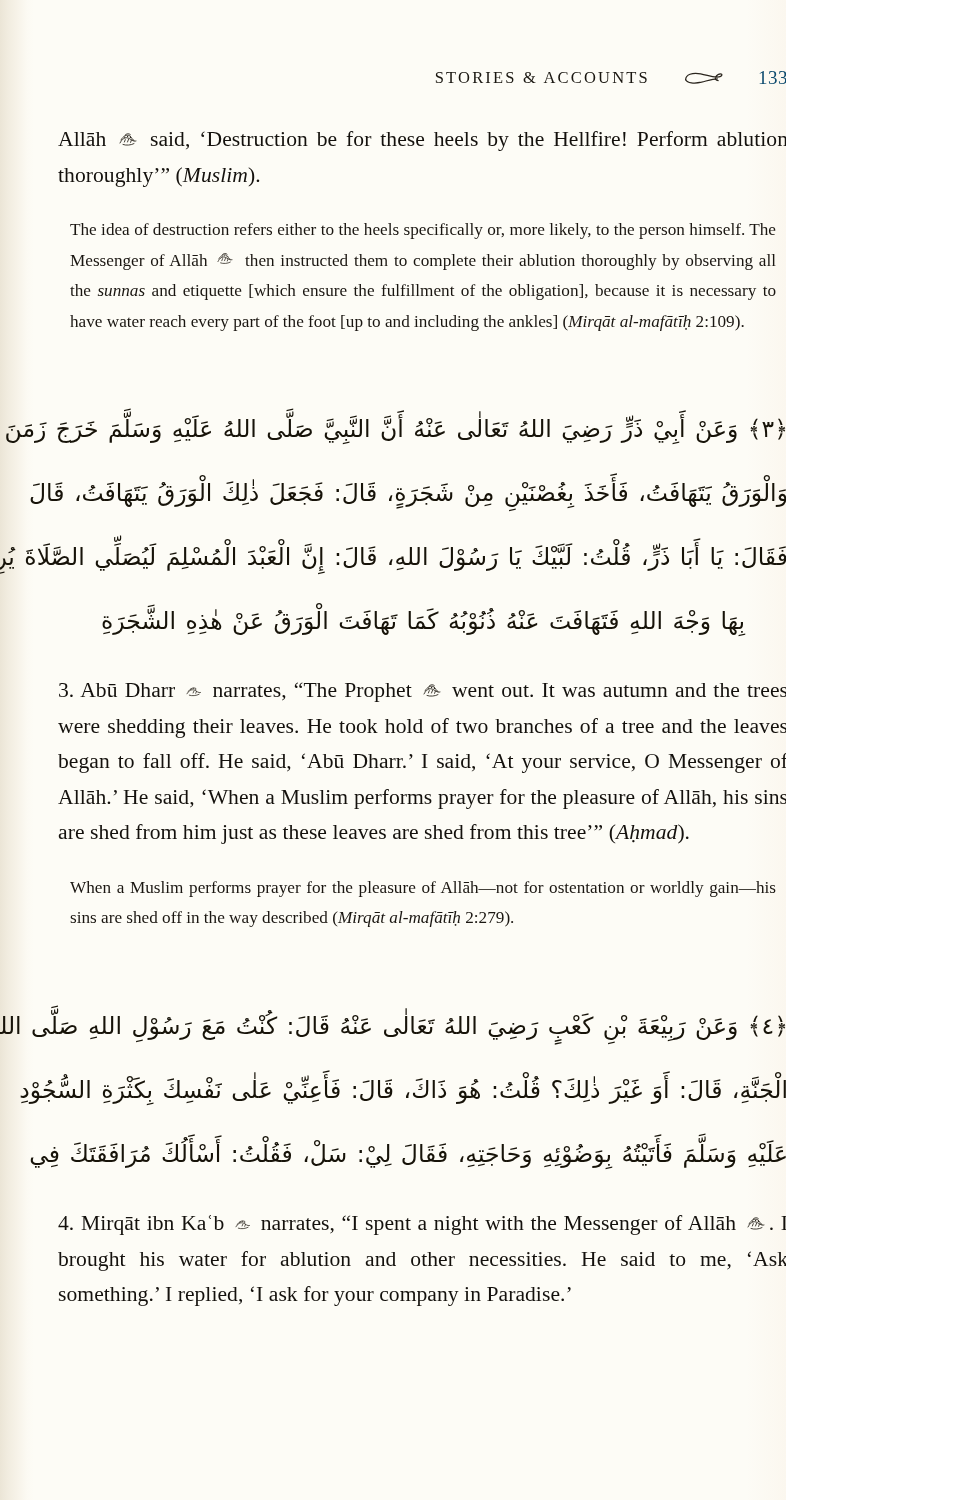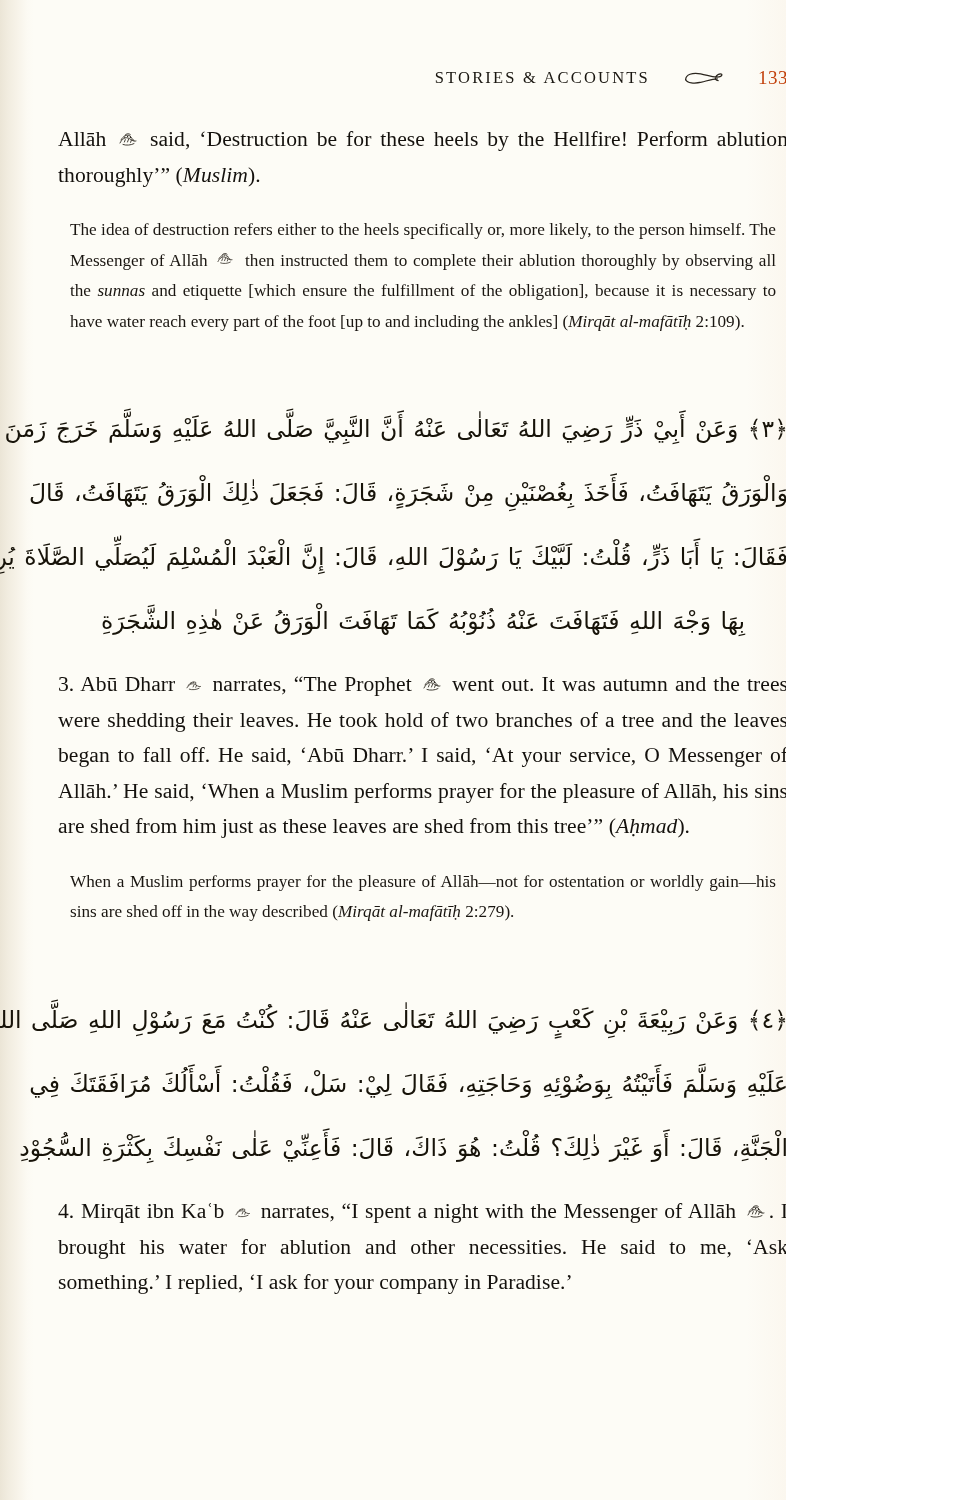--- a/index.html
+++ b/index.html
@@ -69,21 +69,21 @@
   .rh-ornament {
     display: inline-block;
     margin: 0 30px 0 34px;
     width: 40px;
     height: 18px;
     color: #2a251d;
   }
   .rh-ornament svg { display: block; }
   .rh-folio {
     font-size: 19px;
-    color: #c2410c;
+    color: #0c4a6e;
     letter-spacing: 0.5px;
     min-width: 34px;
     text-align: right;
   }
 
   
   .hadith-trans {
     font-size: 21.6px;
     line-height: 35.5px;
     text-align: justify;
@@ -132,21 +132,21 @@
     font-size: 23.5px;
     line-height: 64px;
     white-space: nowrap;
     display: block;
     letter-spacing: 0px;
     word-spacing: 2px;
   }
   #arabic-1 { margin-top: 60px; }
   #arabic-2 { margin-top: 60px; }
 
-  .arabic-after { margin-top: 14px; }
+  .arabic-after { margin-top: 20px; }
 </style>
 </head>
 <body>
 
 <div class="page">
   <div class="gutter-shadow"></div>
   <div class="edge-warm-right"></div>
 
   <div class="content">
 
@@ -238,22 +238,22 @@
         </svg>
       </span><span> went out. It was autumn and the trees were shedding their leaves. He took hold of two branches of a tree and the leaves began to fall off. He said, ‘Abū Dharr.’ I said, ‘At your service, O Messenger of Allāh.’ He said, ‘When a Muslim performs prayer for the pleasure of Allāh, his sins are shed from him just as these leaves are shed from this tree’” (</span><em class="ital">Aḥmad</em><span>).</span>
     </p>
 
     <p class="commentary after-hadith">
       <span>When a Muslim performs prayer for the pleasure of Allāh—not for ostentation or worldly gain—his sins are shed off in the way described (</span><em class="ital">Mirqāt al-mafātīḥ</em><span> 2:279).</span>
     </p>
 
     <div class="arabic-block" id="arabic-2">
       <span class="aline">﴿٤﴾ وَعَنْ رَبِيْعَةَ بْنِ كَعْبٍ رَضِيَ اللهُ تَعَالٰى عَنْهُ قَالَ: كُنْتُ مَعَ رَسُوْلِ اللهِ صَلَّى اللهُ</span>
+      <span class="aline">الْجَنَّةِ، قَالَ: أَوَ غَيْرَ ذٰلِكَ؟ قُلْتُ: هُوَ ذَاكَ، قَالَ: فَأَعِنِّيْ عَلٰى نَفْسِكَ بِكَثْرَةِ السُّجُوْدِ</span>
       <span class="aline">عَلَيْهِ وَسَلَّمَ فَأَتَيْتُهُ بِوَضُوْئِهِ وَحَاجَتِهِ، فَقَالَ لِيْ: سَلْ، فَقُلْتُ: أَسْأَلُكَ مُرَافَقَتَكَ فِي</span>
-      <span class="aline">الْجَنَّةِ، قَالَ: أَوَ غَيْرَ ذٰلِكَ؟ قُلْتُ: هُوَ ذَاكَ، قَالَ: فَأَعِنِّيْ عَلٰى نَفْسِكَ بِكَثْرَةِ السُّجُوْدِ</span>
     </div>
 
     <p class="hadith-trans arabic-after">
       <span>4.</span><span> Mirqāt ibn Kaʿb </span><span class="honorific small">
         <svg viewBox="0 0 18 15" width="17" height="14" aria-hidden="true">
           <g fill="none" stroke="#211c14" stroke-width="0.8" stroke-linecap="round">
             <path d="M2 10.5 C4 7, 7 5.5, 10 6.5 C12.6 7.4, 14 10, 16.5 9.2"></path>
             <path d="M3.4 8 C5.4 4.6, 9 3.2, 11.6 4.8"></path>
             <path d="M4.5 12 C7.5 13, 12 12.6, 15 11"></path>
             <path d="M8.6 9.6 L9.5 7.4"></path>

